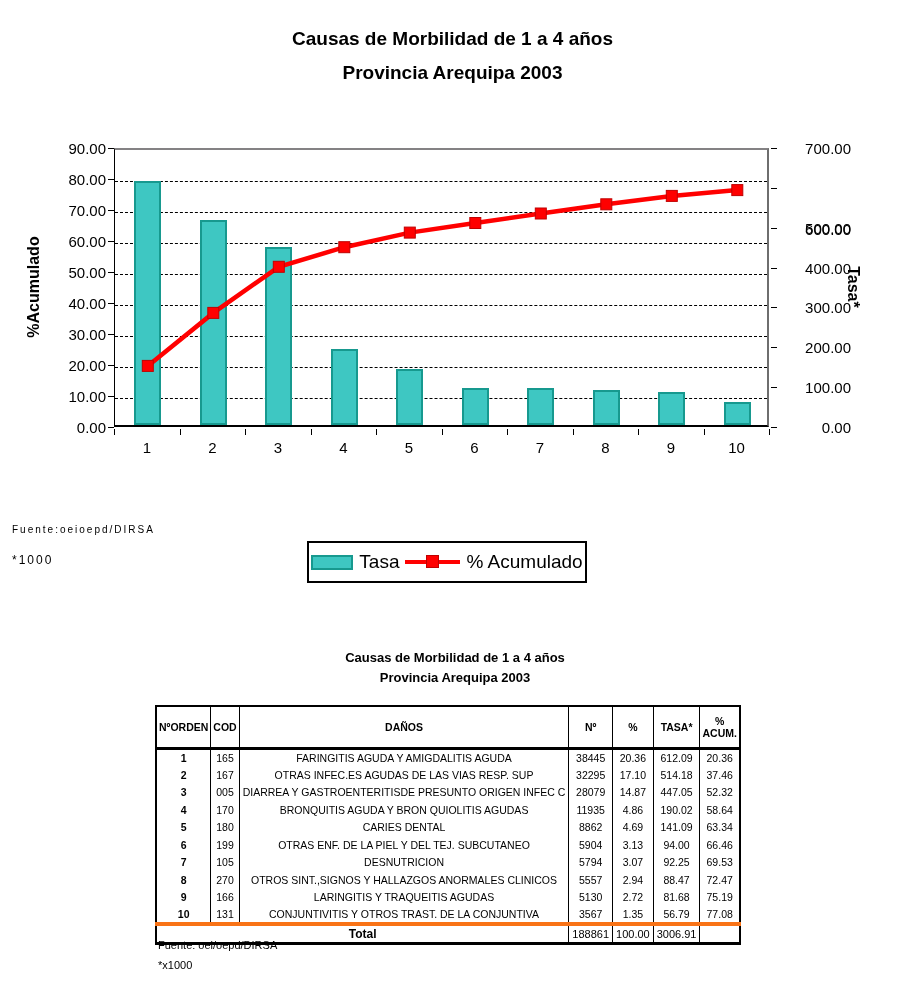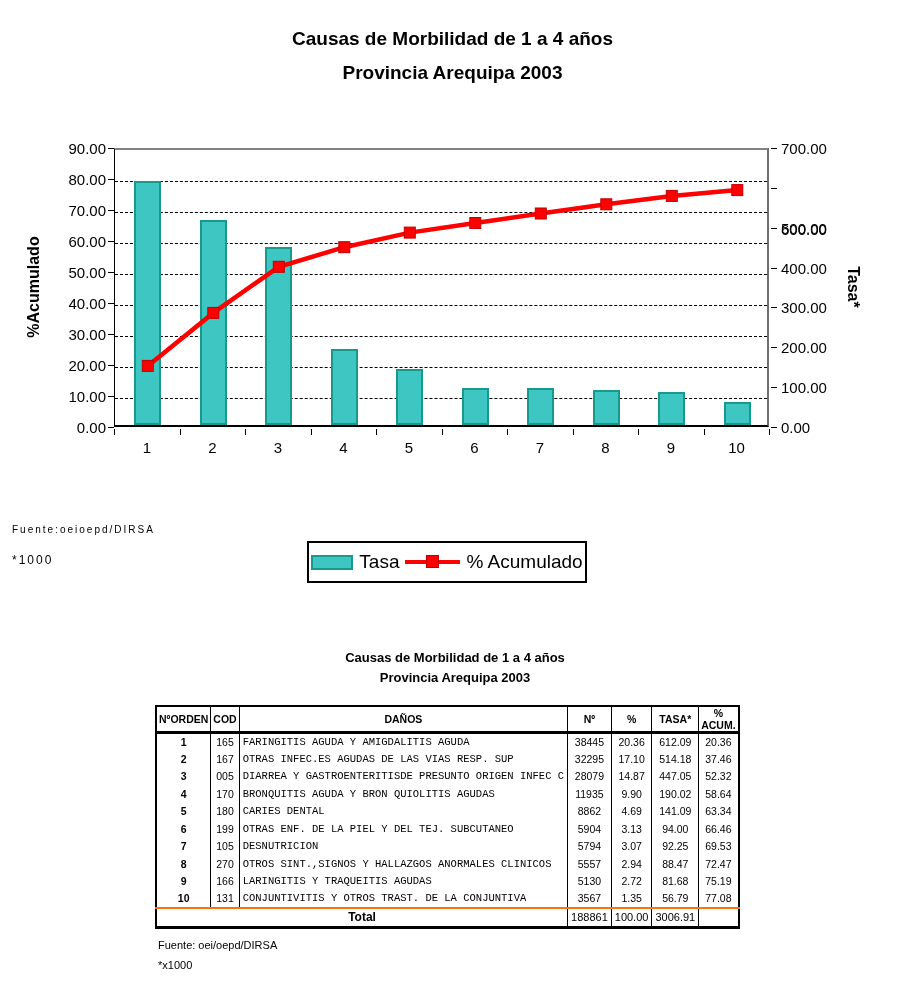--- a/index.html
+++ b/index.html
@@ -11,21 +11,21 @@
   .chart-title { position:absolute; top:22px; left:0; width:905px; text-align:center;
     font-size:19px; font-weight:bold; line-height:34px; }
   .chart-region { position:absolute; left:0; top:0; width:900px; height:600px; }
   .plot-area { position:absolute; left:114px; top:148px; width:655px; height:279px;
     background:#fff; border-top:2px solid #848284; border-right:2px solid #6e6e6e;
     border-left:1px solid #000; border-bottom:2px solid #000; }
   .gridline { position:absolute; left:0; width:100%; height:0; border-top:1px dashed #000; }
   .bar { position:absolute; bottom:0; background:#3ec7c2; border:2px solid #17998f; }
   .line-svg { position:absolute; left:0; top:0; overflow:visible; }
   .ytick-label { position:absolute; width:60px; text-align:right; font-size:15px; line-height:17px; }
-  .ytick-label-r { position:absolute; width:70px; text-align:left; font-size:15px; line-height:17px; }
+  .ytick-label-r { position:absolute; width:70px; text-align:right; font-size:15px; line-height:17px; }
   .xtick-label { position:absolute; width:66px; text-align:center; font-size:15px; line-height:18px; }
   .tick { position:absolute; background:#000; }
   .axis-title-left { position:absolute; left:-27px; top:277px; width:124px; height:20px;
     text-align:center; font-size:16px; font-weight:bold; white-space:nowrap;
     transform:rotate(-90deg); }
   .axis-title-right { position:absolute; left:812px; top:277px; width:80px; height:20px;
     text-align:center; font-size:16px; font-weight:bold; white-space:nowrap;
     transform:rotate(90deg); }
   .x-axis-title { position:absolute; left:114px; top:479px; width:660px; text-align:center;
     font-size:16px; font-weight:bold; }
@@ -38,27 +38,27 @@
   .legend-label { font-size:19px; }
   .legend-line { position:relative; width:55px; height:14px; }
   .legend-line .seg { position:absolute; left:0; top:5px; width:55px; height:4px; background:#f00; }
   .legend-line .mark { position:absolute; left:21px; top:0; width:13px; height:13px;
     background:#f00; border:1px solid #c00000; }
   .table-title { position:absolute; top:648px; left:0; width:910px; text-align:center;
     font-size:13px; font-weight:bold; line-height:20px; }
   .data-table { position:absolute; left:155px; top:705px; width:575px;
     border-collapse:collapse; font-size:10.5px; }
   .data-table th { border:1px solid #000; border-bottom:3px solid #000;
-    font-size:10.5px; font-weight:bold; height:24px; text-align:center; padding:0 2px; }
+    font-size:10.5px; font-weight:bold; height:24px; text-align:center; padding:8px 2px; }
   .data-table td { border-left:1px solid #000; border-right:1px solid #000;
     height:17.5px; padding:0 3px; text-align:center; white-space:nowrap; overflow:hidden; }
   .data-table { border:2px solid #000; border-bottom:3px solid #000; }
-  .data-table td.danos { text-align:left;font-family:Liberation Mono, monospace; }
+  .data-table td.danos { text-align:center; }
   .data-table td.orden { font-weight:bold; }
-  .data-table tr.total-row td { border-top:2px solid #f97316; height:20px; font-size:11px; }
+  .data-table tr.total-row td { border-top:4px solid #f97316; height:20px; font-size:11px; }
   .data-table tr.total-row td.total-label { font-weight:bold; font-size:12px; }
   .table-source { position:absolute; left:158px; top:939px; font-size:11px; }
   .table-scale { position:absolute; left:158px; top:959px; font-size:11px; }
 </style>
 </head>
 <body>
 
 <div class="chart-region">
   <div class="chart-title">
     <div>Causas de Morbilidad de 1 a 4 años</div>
@@ -230,21 +230,21 @@
         <td>28079</td>
         <td>14.87</td>
         <td>447.05</td>
         <td>52.32</td>
       </tr>
       <tr>
         <td class="orden">4</td>
         <td>170</td>
         <td class="danos">BRONQUITIS AGUDA Y BRON  QUIOLITIS AGUDAS</td>
         <td>11935</td>
-        <td>9.90</td>
+        <td>4.86</td>
         <td>190.02</td>
         <td>58.64</td>
       </tr>
       <tr>
         <td class="orden">5</td>
         <td>180</td>
         <td class="danos">CARIES DENTAL</td>
         <td>8862</td>
         <td>4.69</td>
         <td>141.09</td>

